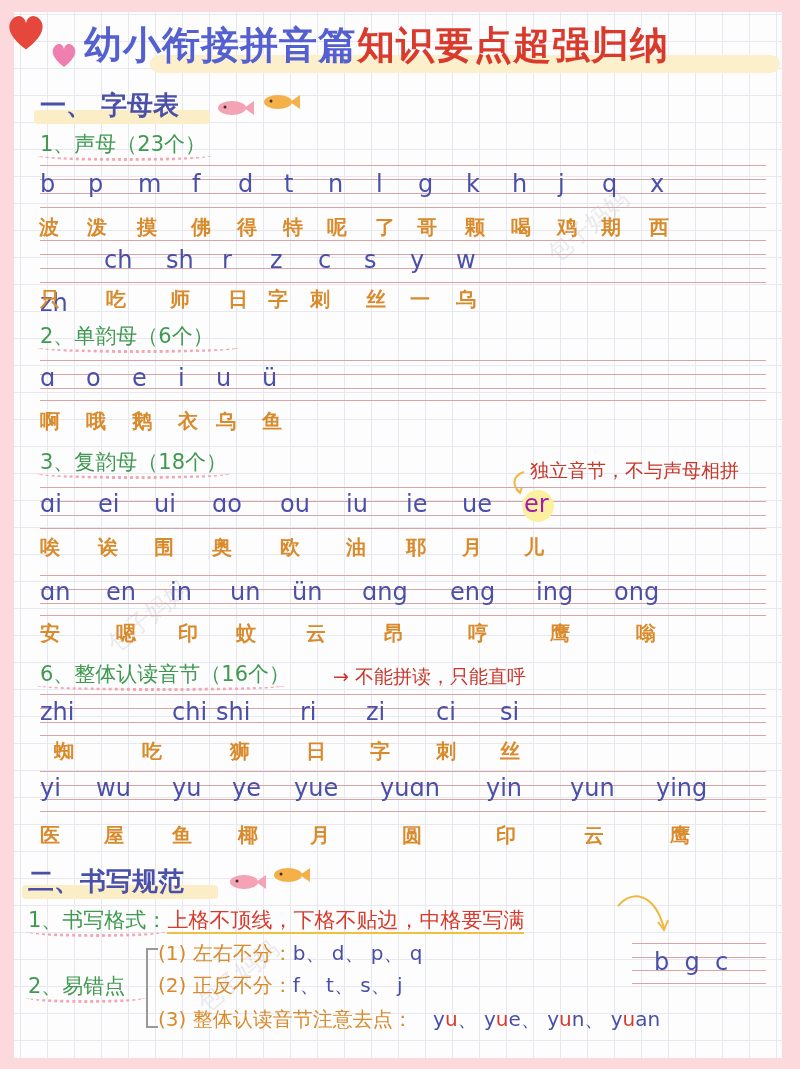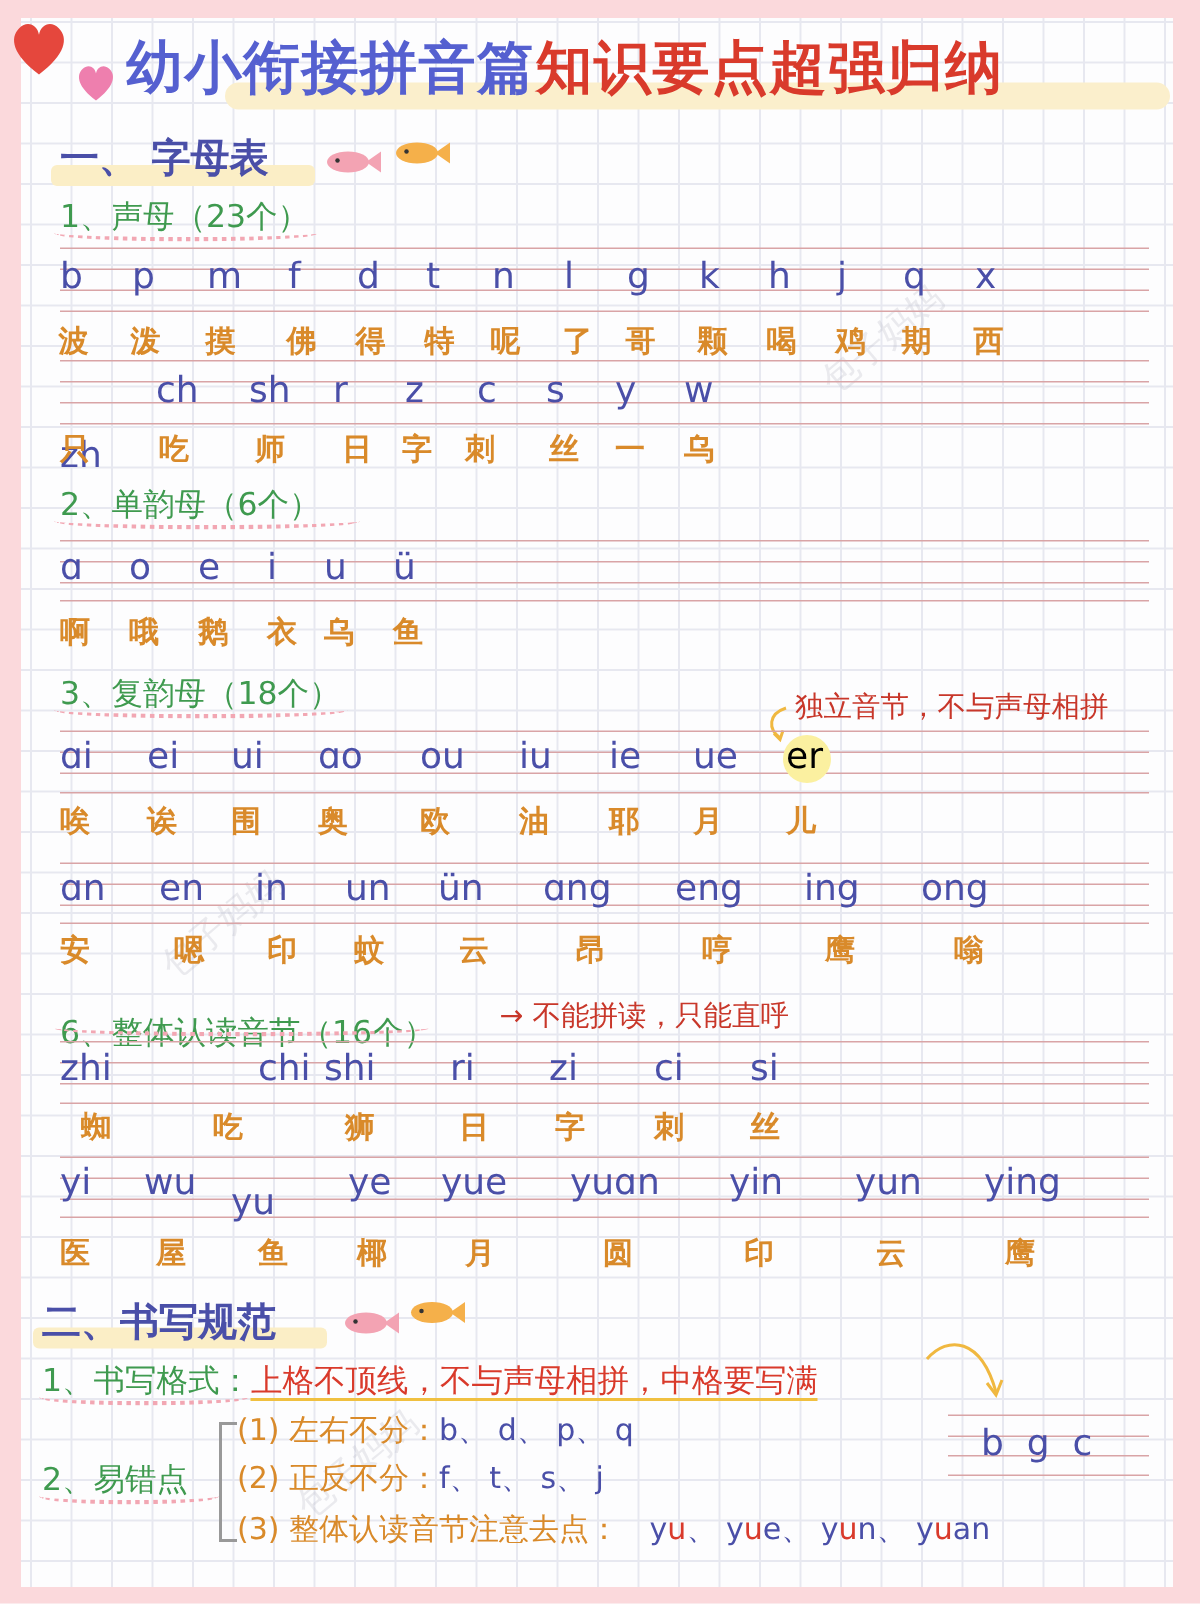--- a/index.html
+++ b/index.html
@@ -90,21 +90,21 @@
 <div class="line" style="top:487px"></div>
 <div class="line" style="top:501px"></div>
 <div class="line" style="top:515px"></div>
 <div class="line" style="top:528px"></div>
 <div class="er-glow"></div>
 <div class="line" style="top:575px"></div>
 <div class="line" style="top:589px"></div>
 <div class="line" style="top:603px"></div>
 <div class="line" style="top:615px"></div>
 
-<div class="abs sub" style="left:40px;top:660px;margin-top:14px;">6、整体认读音节（16个）</div>
+<div class="abs sub" style="left:40px;top:660px;">6、整体认读音节（16个）</div>
 <div class="wave" style="left:36px;top:680px;width:250px;"></div>
 <div class="abs note" style="left:333px;top:664px;">→ 不能拼读，只能直呼</div>
 <div class="line" style="top:694px"></div>
 <div class="line" style="top:708px"></div>
 <div class="line" style="top:722px"></div>
 <div class="line" style="top:735px"></div>
 <div class="line" style="top:771px"></div>
 <div class="line" style="top:785px"></div>
 <div class="line" style="top:799px"></div>
 <div class="line" style="top:811px"></div>
@@ -169,21 +169,21 @@
     <div class="hz" style="left: 216px; top: 408px;">乌</div>
     <div class="hz" style="left: 262px; top: 408px;">鱼</div>
     <div class="py" style="left: 40px; top: 490px;">ɑi</div>
     <div class="py" style="left: 98px; top: 490px;">ei</div>
     <div class="py" style="left: 154px; top: 490px;">ui</div>
     <div class="py" style="left: 212px; top: 490px;">ɑo</div>
     <div class="py" style="left: 280px; top: 490px;">ou</div>
     <div class="py" style="left: 346px; top: 490px;">iu</div>
     <div class="py" style="left: 406px; top: 490px; text-align: center;">ie</div>
     <div class="py" style="left: 462px; top: 490px;">ue</div>
-    <div class="py" style="left: 524px; top: 490px; color: #000000;">er</div>
+    <div class="py" style="left: 524px; top: 490px; color: #a21caf;">er</div>
     <div class="hz" style="left: 40px; top: 534px;">唉</div>
     <div class="hz" style="left: 98px; top: 534px;">诶</div>
     <div class="hz" style="left: 154px; top: 534px;">围</div>
     <div class="hz" style="left: 212px; top: 534px;">奥</div>
     <div class="hz" style="left: 280px; top: 534px;">欧</div>
     <div class="hz" style="left: 346px; top: 534px;">油</div>
     <div class="hz" style="left: 406px; top: 534px;">耶</div>
     <div class="hz" style="left: 462px; top: 534px;">月</div>
     <div class="hz" style="left: 524px; top: 534px;">儿</div>
     <div class="py" style="left: 40px; top: 578px;">ɑn</div>
@@ -213,21 +213,21 @@
     <div class="py" style="left: 500px; top: 698px;">si</div>
     <div class="hz" style="left: 54px; top: 738px;">蜘</div>
     <div class="hz" style="left: 142px; top: 738px;">吃</div>
     <div class="hz" style="left: 230px; top: 738px;">狮</div>
     <div class="hz" style="left: 306px; top: 738px;">日</div>
     <div class="hz" style="left: 370px; top: 738px;">字</div>
     <div class="hz" style="left: 436px; top: 738px;">刺</div>
     <div class="hz" style="left: 500px; top: 738px;">丝</div>
     <div class="py" style="left: 40px; top: 774px;">yi</div>
     <div class="py" style="left: 96px; top: 774px;">wu</div>
-    <div class="py" style="left: 154px; top: 774px; margin-top: 13px;">yu</div>
+    <div class="py" style="left: 172px; top: 774px;">yu</div>
     <div class="py" style="left: 232px; top: 774px; text-align: right;">ye</div>
     <div class="py" style="left: 294px; top: 774px;">yue</div>
     <div class="py" style="left: 380px; top: 774px;">yuɑn</div>
     <div class="py" style="left: 486px; top: 774px;">yin</div>
     <div class="py" style="left: 570px; top: 774px; text-align: right;">yun</div>
     <div class="py" style="left: 656px; top: 774px;">ying</div>
     <div class="hz" style="left: 40px; top: 822px;">医</div>
     <div class="hz" style="left: 104px; top: 822px;">屋</div>
     <div class="hz" style="left: 172px; top: 822px;">鱼</div>
     <div class="hz" style="left: 238px; top: 822px;">椰</div>
@@ -244,21 +244,21 @@
     <ellipse cx="16" cy="10" rx="14" ry="7" fill="#f3a3b3"></ellipse>
     <path d="M28 10 L38 3 L38 17Z" fill="#f3a3b3"></path>
     <circle cx="9" cy="9" r="1.5" fill="#333"></circle>
   </svg>
 <svg class="fish" style="left:272px;top:865px" width="40" height="20" viewBox="0 0 40 20">
     <ellipse cx="16" cy="10" rx="14" ry="7" fill="#f5b04a"></ellipse>
     <path d="M28 10 L38 3 L38 17Z" fill="#f5b04a"></path>
     <circle cx="9" cy="9" r="1.5" fill="#333"></circle>
   </svg>
 
-<div class="abs" style="left:28px;top:906px;font-size:21px;"><span style="color:#3f9a4f">1、书写格式：</span><span class="red" style="border-bottom:2px solid #f0c040">上格不顶线，不与声母相拼，中格要写满</span></div>
+<div class="abs" style="left:28px;top:906px;font-size:21px;"><span style="color:#3f9a4f">1、书写格式：</span><span class="red" style="border-bottom:2px solid #f0c040">上格不顶线，下格不贴边，中格要写满</span></div>
 <div class="wave" style="left:26px;top:926px;width:140px;"></div>
 <svg style="position:absolute;left:614px;top:892px" width="56" height="44">
     <path d="M4 14 C18 -2 40 0 50 36" stroke="#f0b840" stroke-width="2" fill="none"></path>
     <path d="M44 30 L50 38 L54 28" stroke="#f0b840" stroke-width="2" fill="none"></path>
   </svg>
 <div class="line" style="left:632px;width:134px;top:943px"></div>
 <div class="line" style="left:632px;width:134px;top:957px"></div>
 <div class="line" style="left:632px;width:134px;top:970px"></div>
 <div class="line" style="left:632px;width:134px;top:983px"></div>
 <div class="abs" style="left:654px;top:948px;font-size:24px;color:#4a4fa8;white-space:pre;">b  g  c</div>

